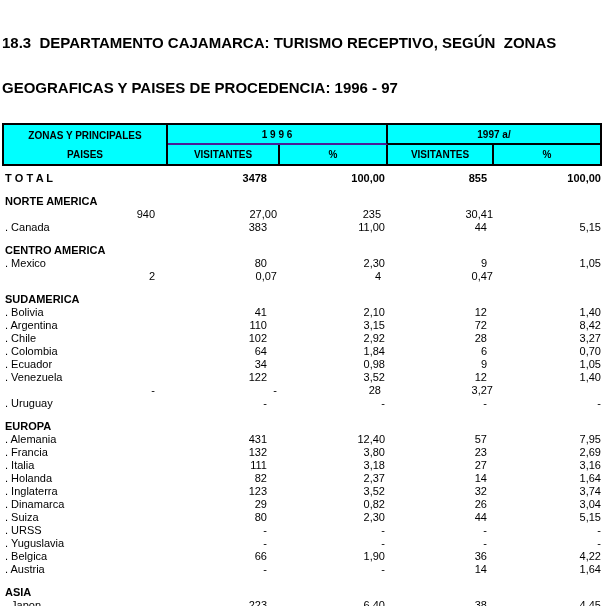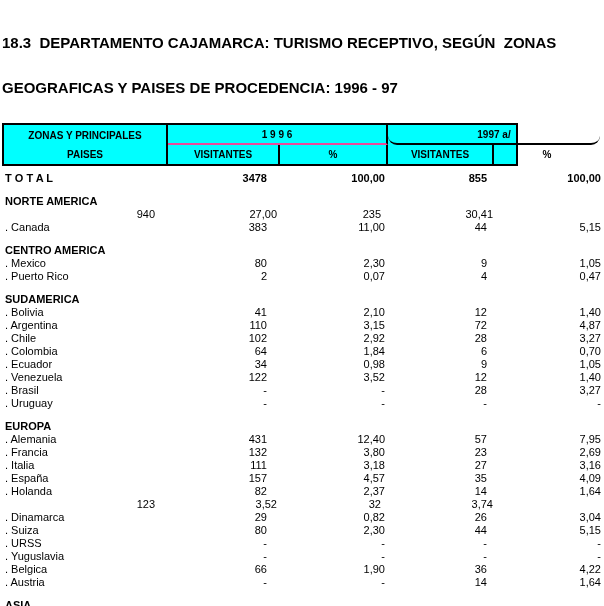--- a/index.html
+++ b/index.html
@@ -13,36 +13,36 @@
   .title{
     margin:5px 0 0 2px;
     font-weight:bold;
     font-size:15px;
     line-height:15px;
     white-space:pre;
   }
   .table-wrap{ margin-left:2px; width:600px; }
   .thead{
     margin-top:13px;
-    width:516px;
+    width:600px;
     box-sizing:border-box;
     border:2px solid #000;
     font-weight:bold;
     font-size:10px;
     text-align:center;
     display:grid;
     grid-template-columns:164px 112px 108px 106px 106px;
     grid-template-rows:20px 19px;
   }
   .thead > div{ box-sizing:border-box; display:flex; align-items:center; justify-content:center; }
   .h-zone{ grid-row:1 / span 2; grid-column:1; border-right:2px solid #000; flex-direction:column; }
   .h-zone .zl{ height:20px; display:flex; align-items:center; }
   .h-zone .zl2{ height:19px; display:flex; align-items:center; }
-  .h-g96{ grid-row:1; grid-column:2 / span 2; border-right:2px solid #000; border-bottom:2px solid #ec4899; }
-  .h-g97{ grid-row:1; grid-column:4 / span 2; border-bottom:2px solid #000;border-radius:9px; }
+  .h-g96{ grid-row:1; grid-column:2 / span 2; border-right:2px solid #000; border-bottom:2px solid #4c1d95; }
+  .h-g97{ grid-row:1; grid-column:4 / span 2; border-bottom:2px solid #000; }
   .h-v96{ grid-row:2; grid-column:2; border-right:2px solid #000; }
   .h-p96{ grid-row:2; grid-column:3; border-right:2px solid #000; }
   .h-v97{ grid-row:2; grid-column:4; border-right:2px solid #000; }
   .h-p97{ grid-row:2; grid-column:5; }
 
   .tbody{ margin-top:6px; font-size:11px; }
   .row{
     display:grid;
     grid-template-columns:166px 112px 108px 106px 108px;
     height:13px;
@@ -116,21 +116,20 @@
         <div class="c-num c-p97"></div>
       </div>
       <div class="row country">
         <div class="c-label">. Mexico</div>
         <div class="c-num c-v96">80</div>
         <div class="c-num c-p96">2,30</div>
         <div class="c-num c-v97">9</div>
         <div class="c-num c-p97">1,05</div>
       </div>
       <div class="row country">
-        <div class="c-label">. Puerto Rico</div>
         <div class="c-num c-v96">2</div>
         <div class="c-num c-p96">0,07</div>
         <div class="c-num c-v97">4</div>
         <div class="c-num c-p97">0,47</div>
       </div>
       <div class="row section">
         <div class="c-label">SUDAMERICA</div>
         <div class="c-num c-v96"></div>
         <div class="c-num c-p96"></div>
         <div class="c-num c-v97"></div>
@@ -141,21 +140,21 @@
         <div class="c-num c-v96">41</div>
         <div class="c-num c-p96">2,10</div>
         <div class="c-num c-v97">12</div>
         <div class="c-num c-p97">1,40</div>
       </div>
       <div class="row country">
         <div class="c-label">. Argentina</div>
         <div class="c-num c-v96">110</div>
         <div class="c-num c-p96">3,15</div>
         <div class="c-num c-v97">72</div>
-        <div class="c-num c-p97">4,87</div>
+        <div class="c-num c-p97">8,42</div>
       </div>
       <div class="row country">
         <div class="c-label">. Chile</div>
         <div class="c-num c-v96">102</div>
         <div class="c-num c-p96">2,92</div>
         <div class="c-num c-v97">28</div>
         <div class="c-num c-p97">3,27</div>
       </div>
       <div class="row country">
         <div class="c-label">. Colombia</div>
@@ -172,21 +171,20 @@
         <div class="c-num c-p97">1,05</div>
       </div>
       <div class="row country">
         <div class="c-label">. Venezuela</div>
         <div class="c-num c-v96">122</div>
         <div class="c-num c-p96">3,52</div>
         <div class="c-num c-v97">12</div>
         <div class="c-num c-p97">1,40</div>
       </div>
       <div class="row country">
-        <div class="c-label">. Brasil</div>
         <div class="c-num c-v96">-</div>
         <div class="c-num c-p96">-</div>
         <div class="c-num c-v97">28</div>
         <div class="c-num c-p97">3,27</div>
       </div>
       <div class="row country">
         <div class="c-label">. Uruguay</div>
         <div class="c-num c-v96">-</div>
         <div class="c-num c-p96">-</div>
         <div class="c-num c-v97">-</div>
@@ -214,34 +212,28 @@
         <div class="c-num c-p97">2,69</div>
       </div>
       <div class="row country">
         <div class="c-label">. Italia</div>
         <div class="c-num c-v96">111</div>
         <div class="c-num c-p96">3,18</div>
         <div class="c-num c-v97">27</div>
         <div class="c-num c-p97">3,16</div>
       </div>
       <div class="row country">
-        <div class="c-label">. España</div>
-        <div class="c-num c-v96">157</div>
-        <div class="c-num c-p96">4,57</div>
-        <div class="c-num c-v97">35</div>
-        <div class="c-num c-p97">4,09</div>
-      </div>
-      <div class="row country">
         <div class="c-label">. Holanda</div>
         <div class="c-num c-v96">82</div>
         <div class="c-num c-p96">2,37</div>
         <div class="c-num c-v97">14</div>
         <div class="c-num c-p97">1,64</div>
       </div>
       <div class="row country">
+        <div class="c-label">. Inglaterra</div>
         <div class="c-num c-v96">123</div>
         <div class="c-num c-p96">3,52</div>
         <div class="c-num c-v97">32</div>
         <div class="c-num c-p97">3,74</div>
       </div>
       <div class="row country">
         <div class="c-label">. Dinamarca</div>
         <div class="c-num c-v96">29</div>
         <div class="c-num c-p96">0,82</div>
         <div class="c-num c-v97">26</div>

